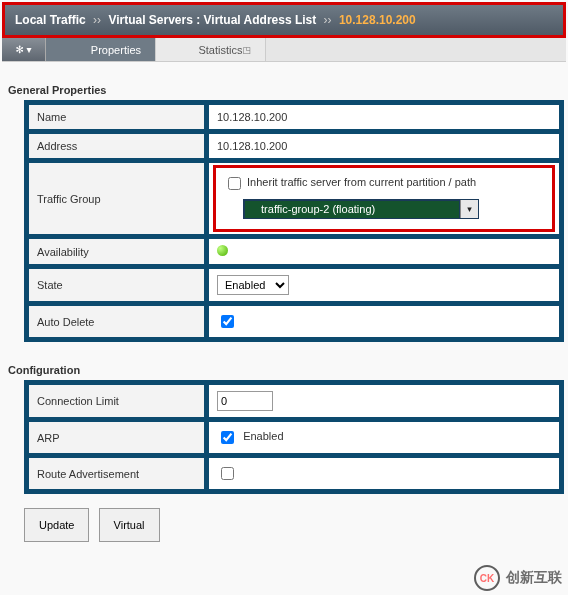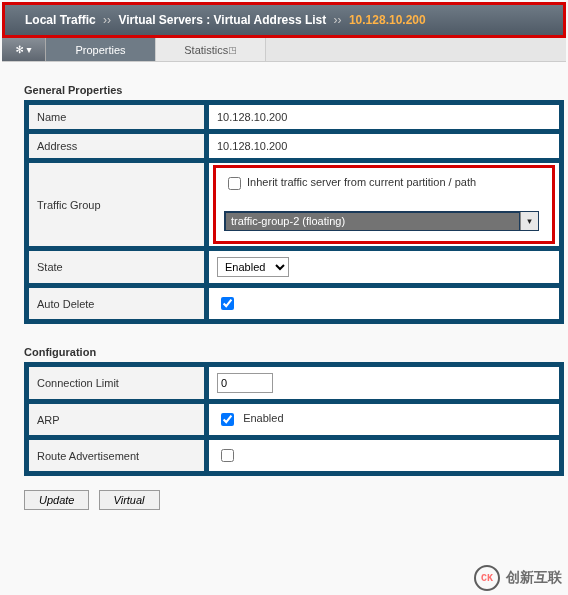--- a/index.html
+++ b/index.html
@@ -8,21 +8,21 @@
     padding: 0;
     font-family: Arial, Helvetica, sans-serif;
     font-size: 11px;
     background: #f9f9f9;
     color: #333;
     width: 568px;
   }
   .breadcrumb-bar {
     background: linear-gradient(#6e7a85, #4f5a66);
     color: #fff;
-    padding: 8px 20px;
+    padding: 8px 10px;
     font-weight: bold;
     font-size: 12px;
     border: 3px solid #d40000;
     margin: 2px 2px 0 2px;
   }
   .breadcrumb-bar .sep { color: #ccc; margin: 0 4px; font-weight: normal; }
   .breadcrumb-bar .active { color: #ffb347; }
   .tab-row {
     display: flex;
     align-items: stretch;
@@ -44,32 +44,32 @@
   .tab {
     padding: 5px 14px;
     font-size: 11px;
     color: #555;
     background: #eaeaea;
     border-right: 1px solid #ccc;
     position: relative;
     width: 110px;
     display:flex;
     align-items:center;
-    justify-content:center;
+    justify-content:flex-end;
   }
   .tab.active {
     background: #6f7b86;
     color: #fff;
   }
   .tab-pop { font-size:9px; opacity:0.8; }
   .content { padding: 14px 0 20px 6px; }
   .section-title {
     font-weight: bold;
     font-size: 11px;
-    margin: 8px 0 4px 18px;
+    margin: 8px 0 4px 2px;
     color: #333;
   }
   table.props {
     border-collapse: collapse;
     width: 540px;
     margin-left: 18px;
     border: 1px solid #ccc;
     background:#fff;
   }
   table.props td {
@@ -82,27 +82,27 @@
     width: 180px;
     background: #f3f3f3;
     color: #333;
   }
   .red-box {
     border: 3px solid #d40000;
     padding: 6px 8px 10px 8px;
     margin: -4px -4px -4px -4px;
   }
   .tg-select {
-    background: #737373;
+    background: #14532d;
     color: #fff;
     border: 1px solid #1a3a5a;
-    width: 295px;
+    width: 216px;
     height: 20px;
     font-size: 11px;
-    padding: 2px 5px;
+    padding: 2px 16px;
     appearance: none;
     position:relative;
   }
   .select-wrap {
     display:inline-flex;
     border:1px solid #1a3a5a;
     height:20px;
     overflow:hidden;
   }
   .select-wrap .dd {
@@ -118,37 +118,36 @@
   }
   input[type=checkbox]{ width:13px;height:13px; vertical-align:middle;}
   .status-dot {
     width:11px;height:11px;border-radius:50%;
     background: radial-gradient(circle at 30% 30%, #bfff80, #4caf00);
     display:inline-block;
   }
   .btn-row { margin: 14px 0 0 18px; }
   button.action {
     font-size: 11px;
-    padding: 3px 14px;
+    padding: 10px 14px;
     background: #f0f0f0;
     border: 1px solid #999;
     margin-right: 6px;
     cursor:pointer;
-    font-style:italic;
   }
   .watermark {
     position:absolute;
     right:6px; bottom:6px;
     display:flex; align-items:center; gap:6px;
     color:#555; font-size:14px; font-weight:bold;
     opacity:0.85;
   }
   .wm-ring {
     width:26px;height:26px;border:2px solid #444;border-radius:50%;
-    display:flex;align-items:center;justify-content:center;font-size:10px;color:#f55;font-family:Liberation Mono, monospace;
+    display:flex;align-items:center;justify-content:center;font-size:10px;color:#f55;
   }
   .page-wrap { position:relative; width:568px; min-height:595px; }
 </style>
 </head>
 <body>
 <div class="page-wrap">
 
 <div class="breadcrumb-bar">
   <span>Local Traffic</span>
   <span class="sep">››</span>
@@ -194,20 +193,26 @@
           <div style="height:6px"></div>
           <span style="display:inline-block;width:16px"></span>
           <span class="select-wrap">
             <span class="tg-select">traffic-group-2 (floating)</span>
             <span class="dd">▾</span>
           </span>
         </div>
       </td>
     </tr>
     <tr>
+      <td class="label">Availability</td>
+      <td>
+        <span class="status-dot"></span>
+      </td>
+    </tr>
+    <tr>
       <td class="label">State</td>
       <td>
         <select class="plain" style="width:72px">
           <option>Enabled</option>
         </select>
       </td>
     </tr>
     <tr>
       <td class="label">Auto Delete</td>
       <td>

